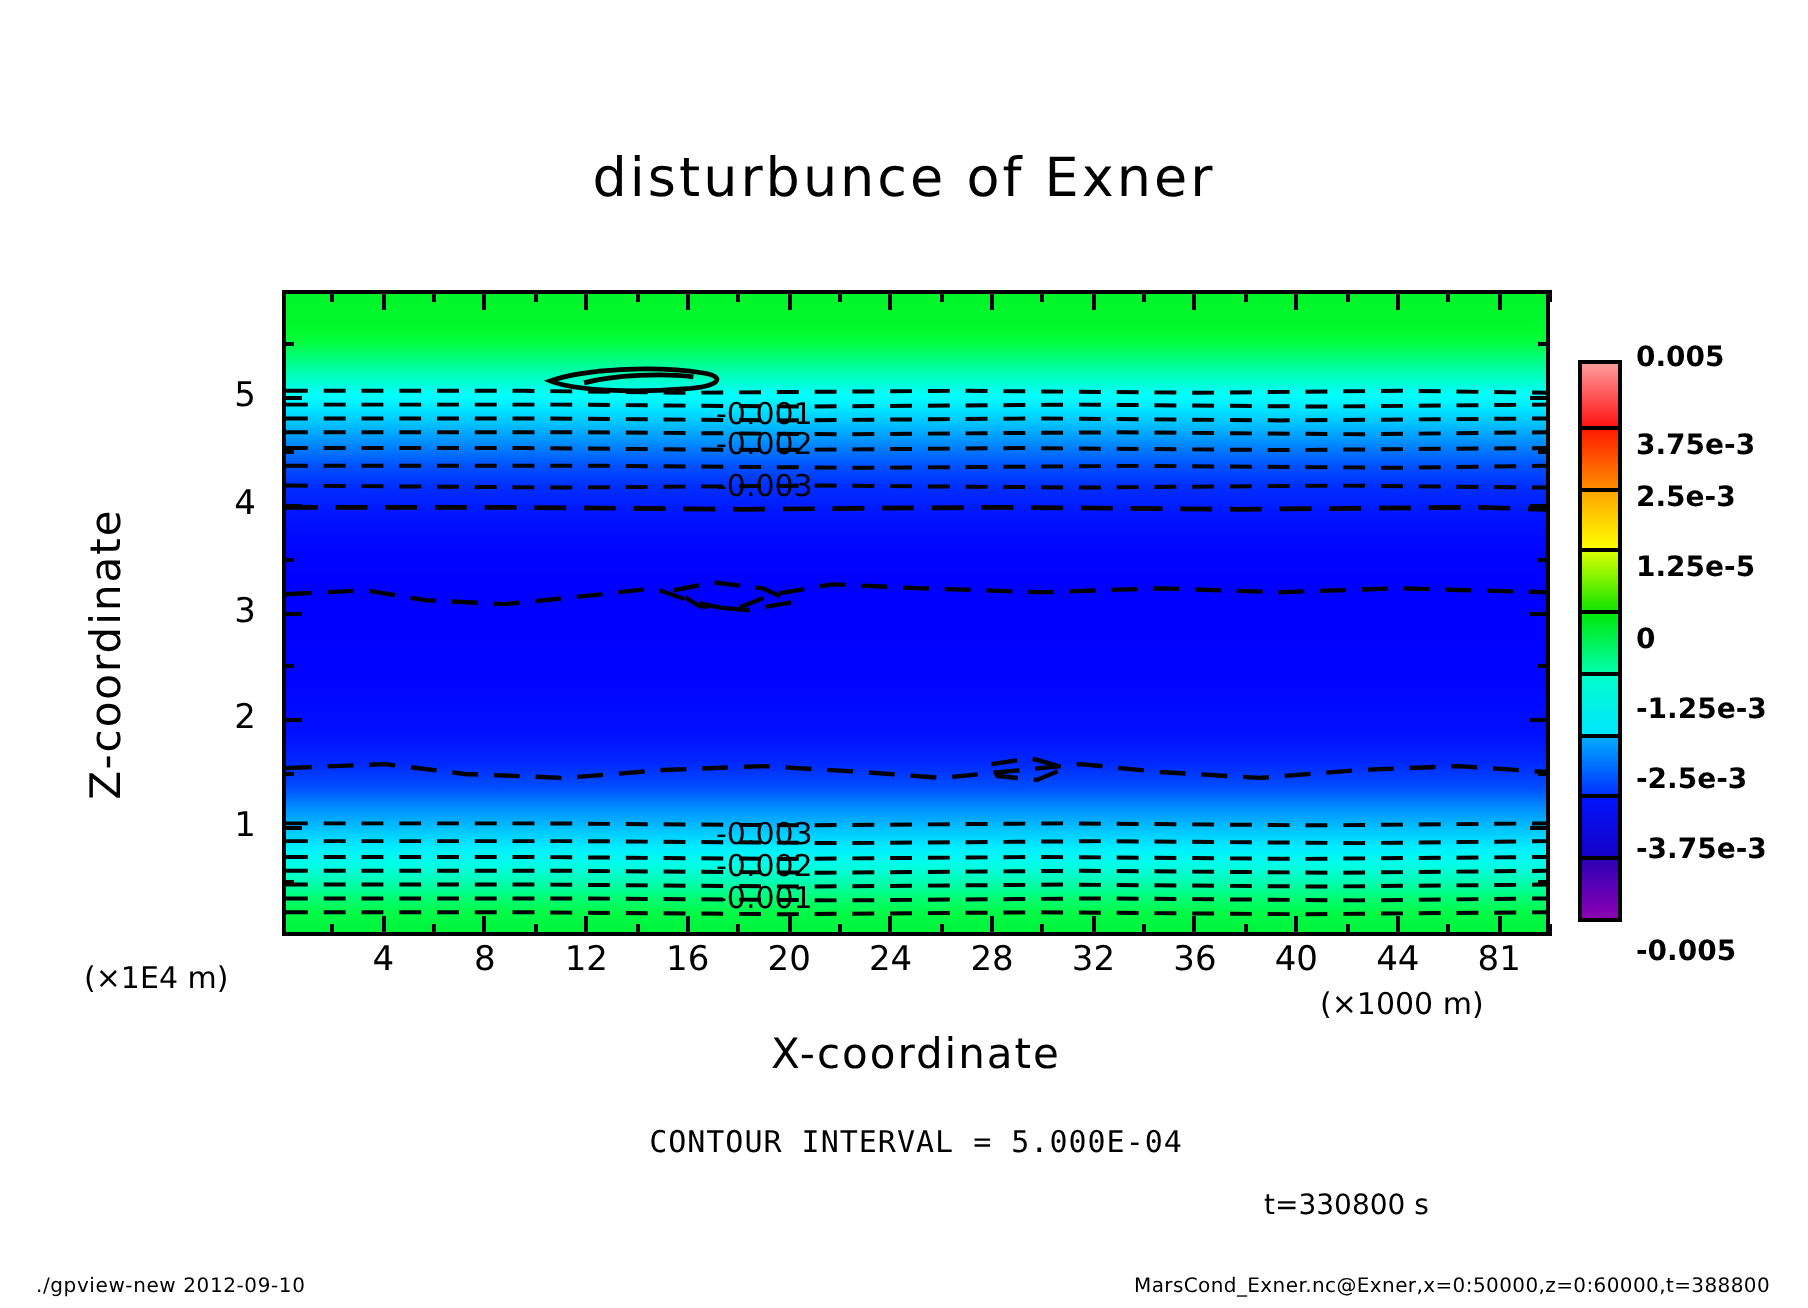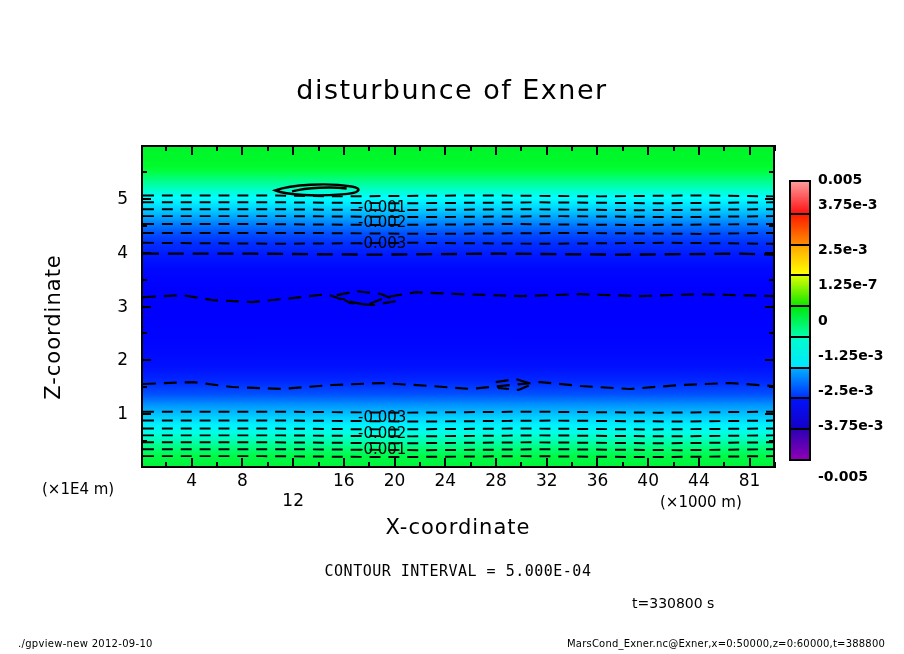--- a/index.html
+++ b/index.html
@@ -270,21 +270,21 @@
     <div class="clab" style="left: 358px; top: 213px;">-0.002</div>
     <div class="clab" style="left: 358px; top: 234px;">-0.003</div>
     <div class="clab" style="left: 358px; top: 408px;">-0.003</div>
     <div class="clab" style="left: 358px; top: 424px;">-0.002</div>
     <div class="clab" style="left: 358px; top: 440px;">-0.001</div>
   </div>
 
 <div class="abs" id="xticklabels">
     <div class="xlab" style="left: 191.72px;">4</div>
     <div class="xlab" style="left: 242.44px;">8</div>
-    <div class="xlab" style="left: 293.16px; margin-top: 20px;">12</div>
+    <div class="xlab" style="left: 293.16px;">12</div>
     <div class="xlab" style="left: 343.88px;">16</div>
     <div class="xlab" style="left: 394.6px;">20</div>
     <div class="xlab" style="left: 445.32px;">24</div>
     <div class="xlab" style="left: 496.04px;">28</div>
     <div class="xlab" style="left: 546.76px;">32</div>
     <div class="xlab" style="left: 597.48px;">36</div>
     <div class="xlab" style="left: 648.2px;">40</div>
     <div class="xlab" style="left: 698.92px;">44</div>
     <div class="xlab" style="left: 749.64px;">81</div>
   </div>
@@ -318,23 +318,23 @@
     <div class="cb-band" style="height: 11.1111%; background: linear-gradient(rgb(0, 255, 200), rgb(0, 230, 255));"></div>
     <div class="cb-sep" style="top: 66.6667%;"></div>
     <div class="cb-band" style="height: 11.1111%; background: linear-gradient(rgb(0, 180, 255), rgb(0, 50, 255));"></div>
     <div class="cb-sep" style="top: 77.7778%;"></div>
     <div class="cb-band" style="height: 11.1111%; background: linear-gradient(rgb(0, 20, 255), rgb(20, 0, 200));"></div>
     <div class="cb-sep" style="top: 88.8889%;"></div>
     <div class="cb-band" style="height: 11.1111%; background: linear-gradient(rgb(40, 0, 180), rgb(140, 0, 180));"></div>
   </div>
 <div class="abs" id="cblabels">
     <div class="cb-label" style="top: 180px;">0.005</div>
-    <div class="cb-label" style="top: 205px;">3.75e-3</div>
+    <div class="cb-label" style="top: 224px;">3.75e-3</div>
     <div class="cb-label" style="top: 250.25px;">2.5e-3</div>
-    <div class="cb-label" style="top: 285.375px;">1.25e-7</div>
+    <div class="cb-label" style="top: 285.375px;">1.25e-5</div>
     <div class="cb-label" style="top: 320.5px;">0</div>
     <div class="cb-label" style="top: 355.625px;">-1.25e-3</div>
     <div class="cb-label" style="top: 390.75px;">-2.5e-3</div>
     <div class="cb-label" style="top: 425.875px;">-3.75e-3</div>
     <div class="cb-label" style="top: 477px;">-0.005</div>
   </div>
 
 <div class="abs" id="footer-left">./gpview-new  2012-09-10</div>
 <div class="abs" id="footer-right">MarsCond_Exner.nc@Exner,x=0:50000,z=0:60000,t=388800</div>
 

